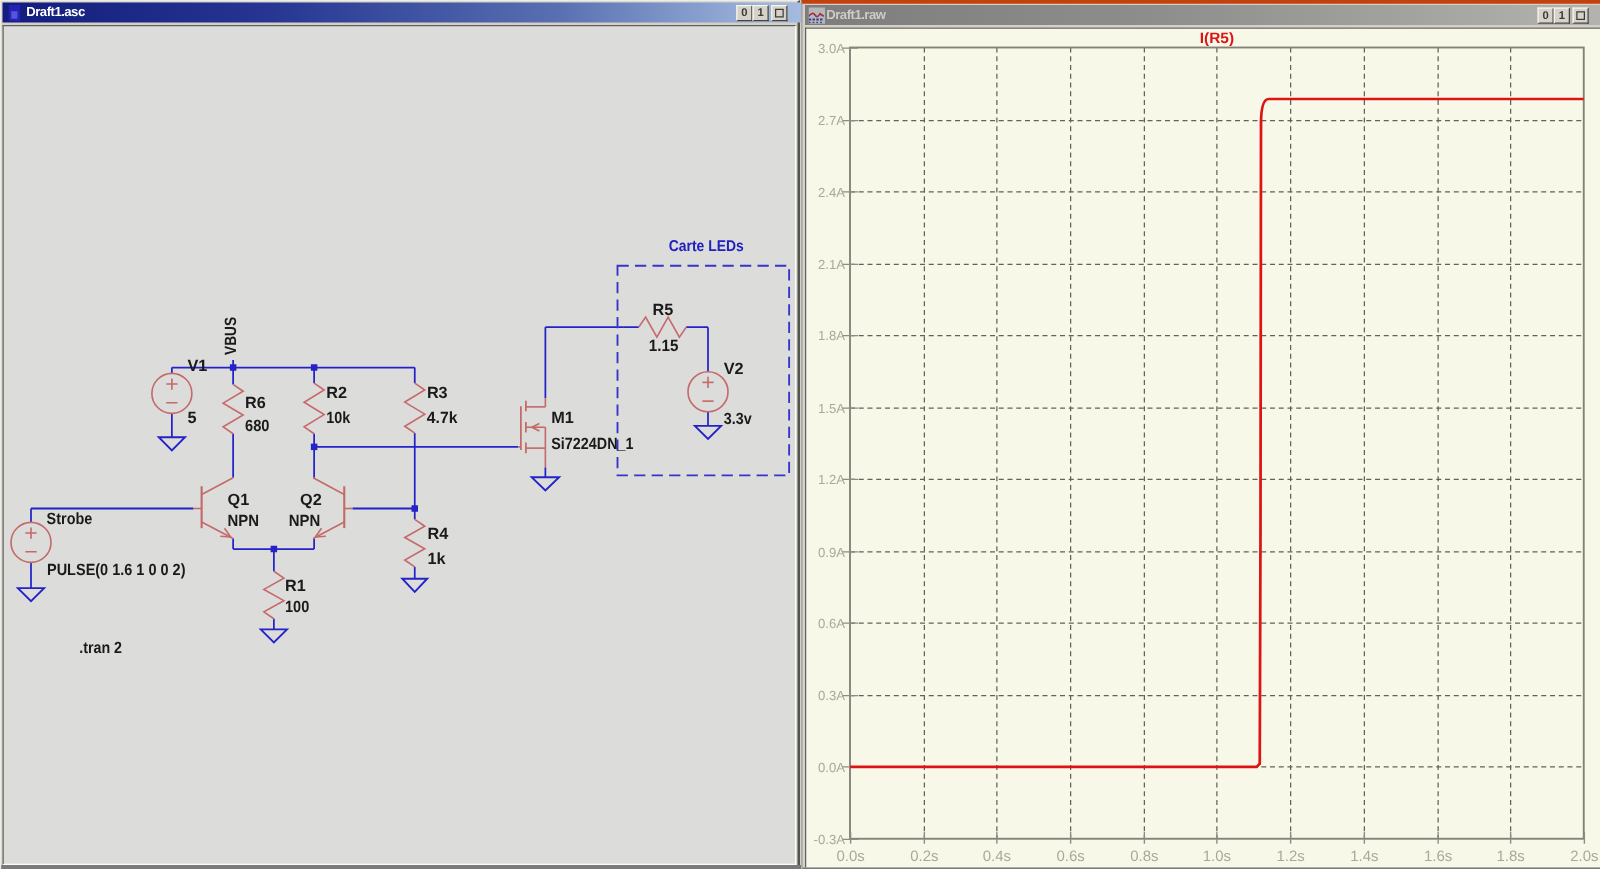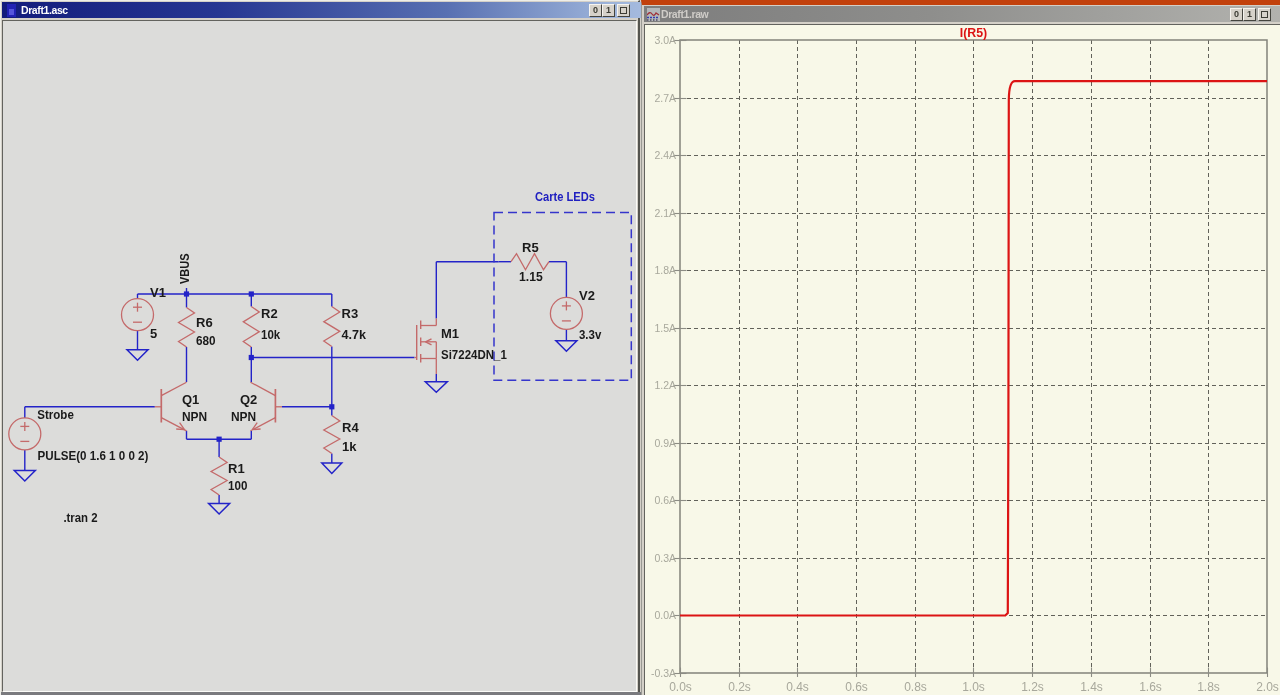--- a/index.html
+++ b/index.html
@@ -139,21 +139,21 @@
 <text x="518" y="279.6" font-size="13" fill="#1a1a1a" font-weight="bold" text-anchor="start" textLength="23.7" lengthAdjust="spacingAndGlyphs">1.15</text>
 <text x="578" y="298.6" font-size="13" fill="#1a1a1a" font-weight="bold" text-anchor="start">V2</text>
 <text x="578" y="338" font-size="13" fill="#1a1a1a" font-weight="bold" text-anchor="start" textLength="22.3" lengthAdjust="spacingAndGlyphs">3.3v</text>
 <text x="187.5" y="283" font-size="13" fill="#1a1a1a" font-weight="bold" text-anchor="start" transform="rotate(-90 187.5,283)" textLength="30.5" lengthAdjust="spacingAndGlyphs">VBUS</text>
 <text x="534.0" y="199.5" font-size="12.5" fill="#2020c0" font-weight="bold" text-anchor="start" textLength="60" lengthAdjust="spacingAndGlyphs">Carte LEDs</text>
   </svg>
   <div style="position:absolute;left:0;top:691px;width:640px;height:4px;background:#7a7a7e;"></div>
 </div>
 
 <div class="win" style="left:641px;top:0;width:639px;height:695px;
- border-top:5px solid #c2410c;border-left:1px solid #9a9a94;">
+ border-top:3px solid #c2410c;border-left:1px solid #9a9a94;">
   <div class="tbar" style="left:2px;top:1px;width:636px;
     background:linear-gradient(90deg,#7d7d7d 0%,#8e8e8c 45%,#b2b2ae 100%);">
     <div style="position:absolute;left:3px;top:2px;width:13px;height:13px;background:#b4b8ba;">
       <svg width="13" height="13" style="left:0;top:0">
           <path d="M0,7 Q3,3 5,6 T9,5 L12,7" stroke="#a03038" fill="none" stroke-width="1.3"></path>
           <path d="M0,9.5 L12,9.5" stroke="#343cb0" fill="none" stroke-width="1.6" stroke-dasharray="2,1"></path>
           <path d="M0,12 L12,12" stroke="#504860" fill="none" stroke-width="1.3" stroke-dasharray="1.5,1.5"></path>
         </svg>
     </div>
     <div class="cap" style="left:17px;color:#cfccc8;">Draft1.raw</div>

